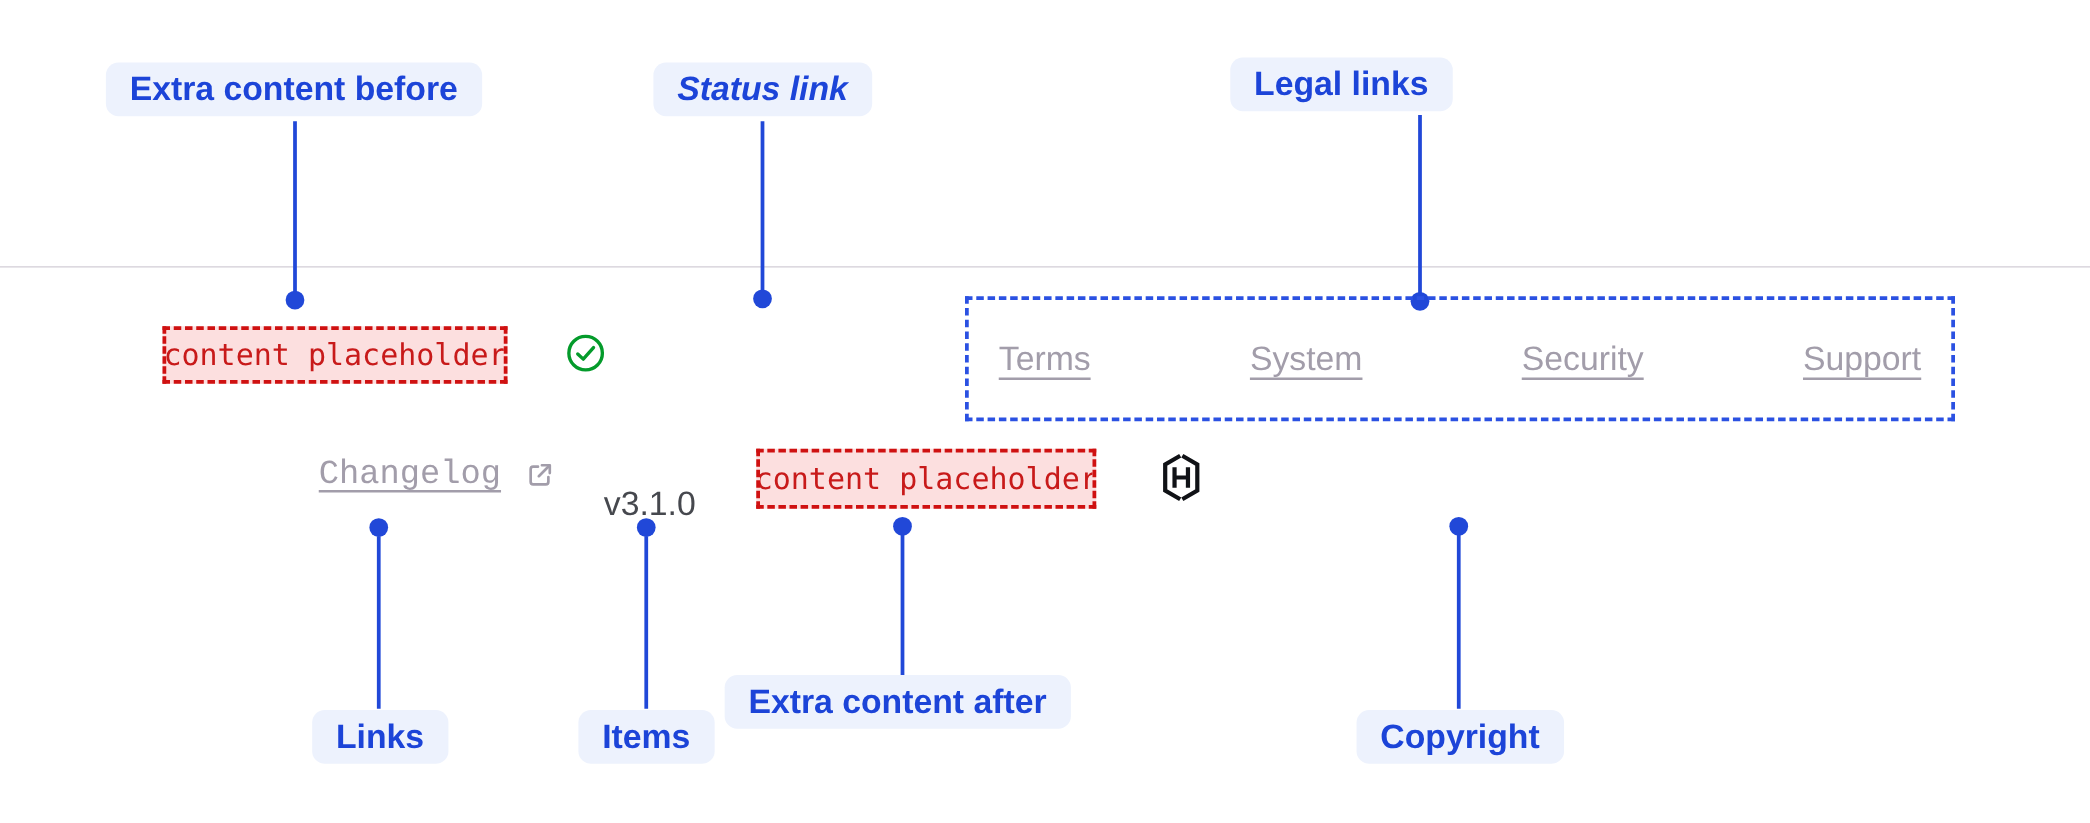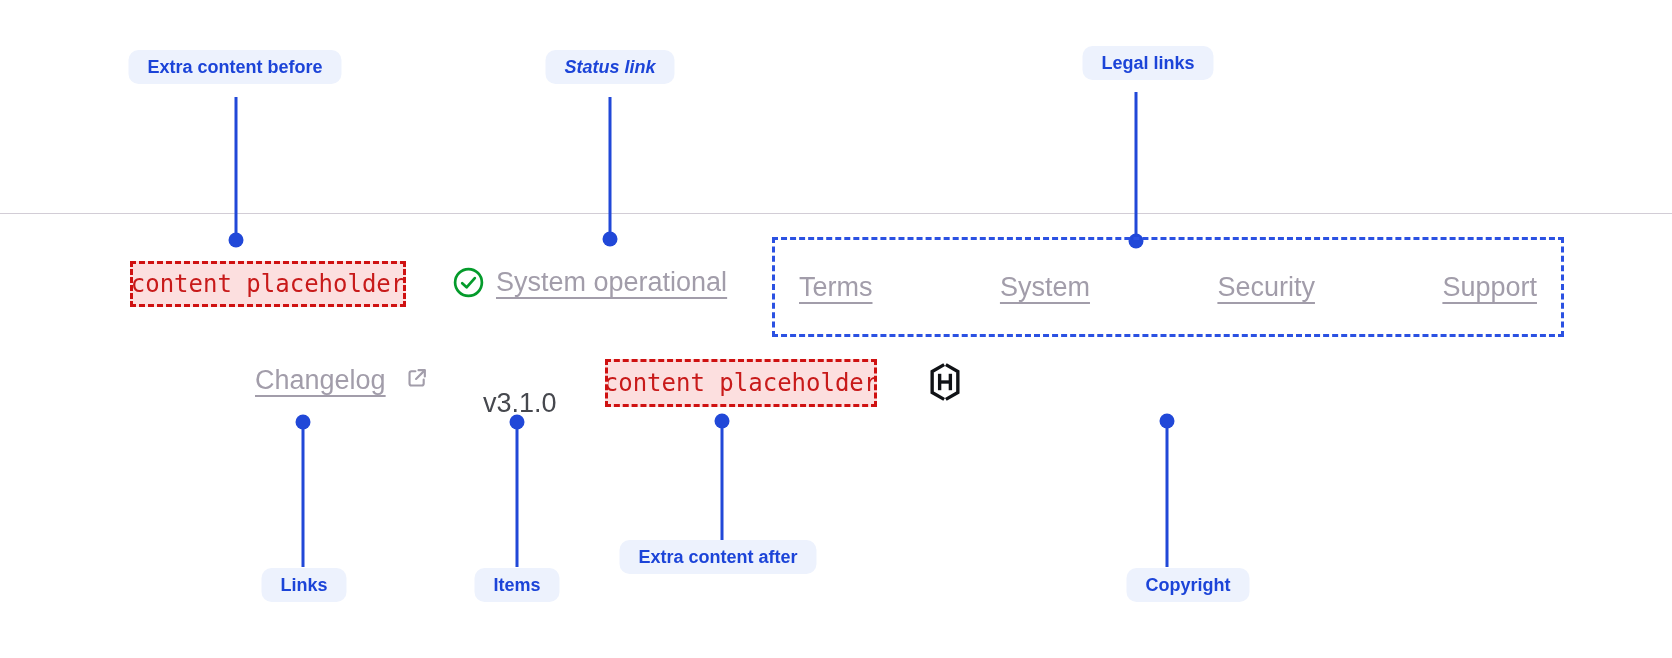--- a/index.html
+++ b/index.html
@@ -16,21 +16,21 @@
   .divider{
     left:0;right:0;top:213px;height:1px;
     background:#d2cdd6;
   }
 
   
   .pill{
     transform:translateX(-50%);
     background:#edf2fd;
     color:#1c44d8;
-    font-size:18px;
+    font-size:27px;
     font-weight:600;
     line-height:1;
     padding:8px 19px;
     border-radius:10px;
     white-space:nowrap;
   }
 
   
   .vline{
     width:3px;
@@ -90,51 +90,50 @@
   .copyright-wrap{
     display:flex;align-items:center;gap:15px;
   }
   .copyright-text{
     color:#b2aebb;
     font-size:28px;
     white-space:nowrap;
   }
 
   .changelog-wrap{
-    display:flex;align-items:flex-start;gap:17px;
+    display:flex;align-items:center;gap:17px;font-family:Liberation Mono, monospace;
   }
 
   svg{display:block;}
 </style>
 </head>
 <body>
 
 <div class="abs divider"></div>
 
 <div class="abs pill" style="left:235px;top:50px;">Extra content before</div>
 <div class="abs pill" style="left:610px;top:50px;font-style:italic;">Status link</div>
-<div class="abs pill" style="left:1148px;top:46px;">Legal links</div>
+<div class="abs pill" style="left:1073px;top:46px;">Legal links</div>
 
 <div class="abs vline" style="left:236px;top:97px;height:137px;"></div>
 <div class="abs dot" style="left:236px;top:240px;"></div>
 <div class="abs vline" style="left:610px;top:97px;height:136px;"></div>
 <div class="abs dot" style="left:610px;top:239px;"></div>
 <div class="abs vline" style="left:1136px;top:92px;height:143px;"></div>
 <div class="abs dot" style="left:1136px;top:241px;"></div>
 
 <div class="abs placeholder-box" style="left:130px;top:261px;width:276px;height:46px;">content placeholder</div>
 
 <div class="abs status-wrap" style="left:452px;top:266px;">
   <span>
     <svg width="33" height="33" viewBox="0 0 33 33" fill="none">
       <circle cx="16.5" cy="16.5" r="13.4" stroke="#049b2b" stroke-width="2.7"></circle>
       <path d="M10.2 17.2 L14.6 21.3 L22.8 12.1" stroke="#049b2b" stroke-width="2.7" stroke-linecap="round" stroke-linejoin="round"></path>
     </svg>
   </span>
-  <span class="flink">System operational</span>
 </div>
 
 <div class="abs legal-rect" style="left:772px;top:237px;gap:16px;">
   <a class="flink">Terms</a>
   <a class="flink">System</a>
   <a class="flink">Security</a>
   <a class="flink">Support</a>
 </div>
 
 <div class="abs changelog-wrap" style="left:255px;top:365px;">
@@ -169,13 +168,13 @@
 <div class="abs dot" style="left:517px;top:422px;"></div>
 <div class="abs vline" style="left:517px;top:429px;height:138px;"></div>
 <div class="abs dot" style="left:722px;top:421px;"></div>
 <div class="abs vline" style="left:722px;top:428px;height:139px;"></div>
 <div class="abs dot" style="left:1167px;top:421px;"></div>
 <div class="abs vline" style="left:1167px;top:428px;height:139px;"></div>
 
 <div class="abs pill" style="left:304px;top:568px;">Links</div>
 <div class="abs pill" style="left:517px;top:568px;">Items</div>
 <div class="abs pill" style="left:718px;top:540px;">Extra content after</div>
-<div class="abs pill" style="left:1168px;top:568px;margin-left:20px;">Copyright</div>
+<div class="abs pill" style="left:1168px;top:568px;">Copyright</div>
 
 </body></html>

